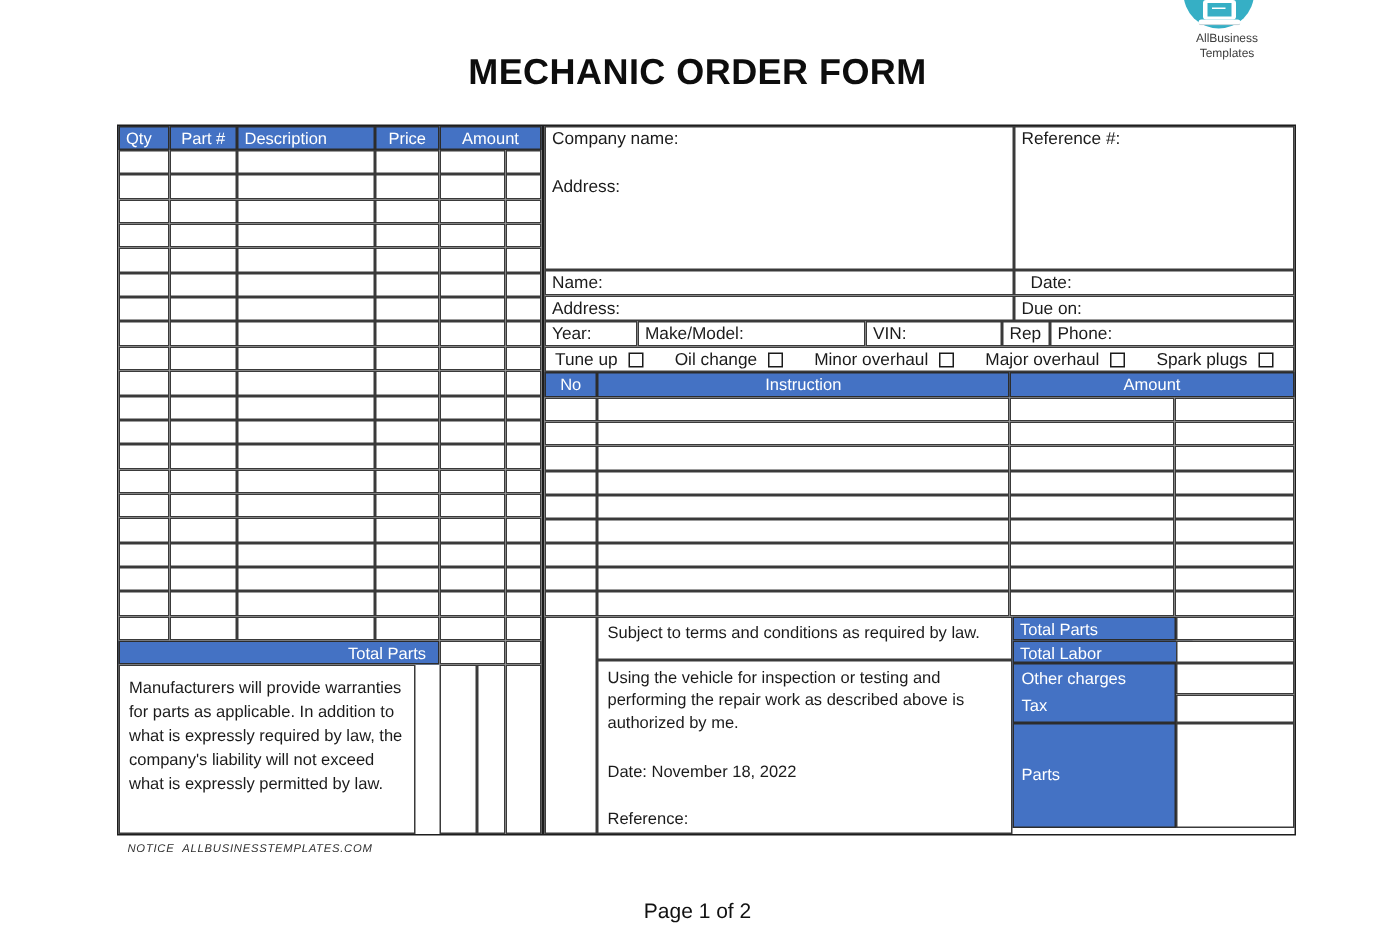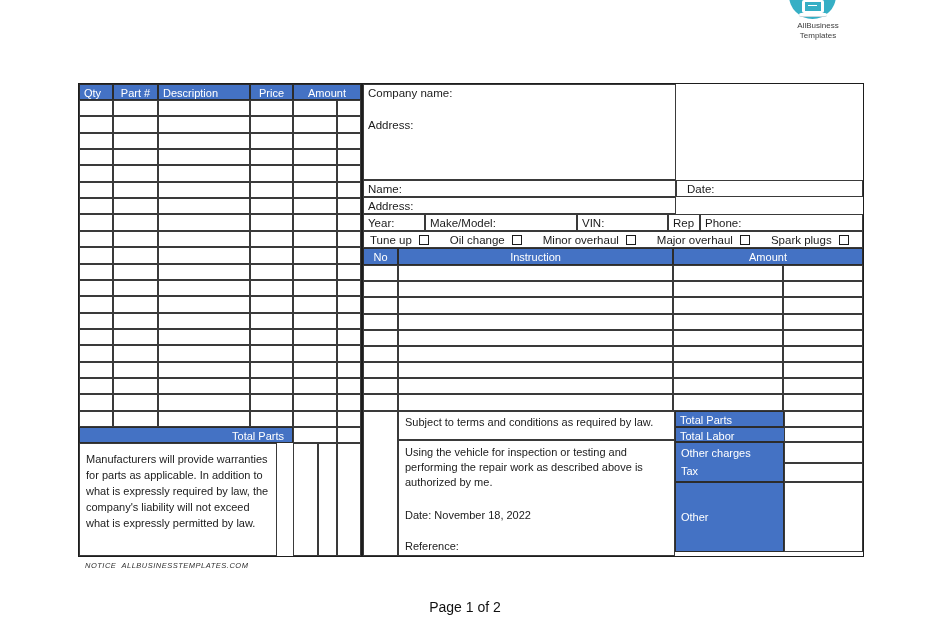--- a/index.html
+++ b/index.html
@@ -41,45 +41,48 @@
       <div class="laptop-inner"></div>
       <div class="laptop-dash"></div>
       <div class="laptop-base"></div>
     </div>
     <div class="brand-text">
       <div>AllBusiness</div>
       <div>Templates</div>
     </div>
   </div>
 
+  <div class="title">MECHANIC ORDER FORM</div>
 
   <div class="cell blue hdr" style="left:79px;top:84px;width:34px;height:16px;">Qty</div>
   <div class="cell blue hdr c" style="left:113px;top:84px;width:45px;height:16px;">Part #</div>
   <div class="cell blue hdr" style="left:158px;top:84px;width:92px;height:16px;">Description</div>
   <div class="cell blue hdr c" style="left:250px;top:84px;width:43px;height:16px;">Price</div>
   <div class="cell blue hdr c" style="left:293px;top:84px;width:68px;height:16px;">Amount</div>
 
   <div class="cell blue hdr r" style="left:79px;top:427px;width:214px;height:16px;">Total Parts</div>
   <div class="cell" style="left:293px;top:427px;width:44px;height:16px;"></div>
   <div class="cell" style="left:337px;top:427px;width:24px;height:16px;"></div>
 
   <div class="cell para" style="left:79px;top:443px;width:198px;height:113px;">Manufacturers will provide warranties for parts as applicable. In addition to what is expressly required by law, the company's liability will not exceed what is expressly permitted by law.</div>
   <div class="cell" style="left:293px;top:443px;width:25px;height:113px;"></div>
   <div class="cell" style="left:318px;top:443px;width:19px;height:113px;"></div>
   <div class="cell" style="left:337px;top:443px;width:24px;height:113px;"></div>
 
   <div class="cell" style="left:363px;top:84px;width:313px;height:96px;">
     <div class="lbl">Company name:</div>
     <div class="lbl" style="margin-top:15px;">Address:</div>
   </div>
+  <div class="cell lbl" style="left:676px;top:84px;width:187px;height:96px;">Reference #:</div>
 
   <div class="cell lbl" style="left:363px;top:180px;width:313px;height:17px;">Name:</div>
   <div class="cell lbl" style="left:676px;top:180px;width:187px;height:17px;padding-left:10px;">Date:</div>
 
   <div class="cell lbl" style="left:363px;top:197px;width:313px;height:17px;">Address:</div>
+  <div class="cell lbl" style="left:676px;top:197px;width:187px;height:17px;">Due on:</div>
 
   <div class="cell lbl" style="left:363px;top:214px;width:62px;height:17px;">Year:</div>
   <div class="cell lbl" style="left:425px;top:214px;width:152px;height:17px;">Make/Model:</div>
   <div class="cell lbl" style="left:577px;top:214px;width:91px;height:17px;">VIN:</div>
   <div class="cell lbl" style="left:668px;top:214px;width:32px;height:17px;">Rep</div>
   <div class="cell lbl" style="left:700px;top:214px;width:163px;height:17px;">Phone:</div>
 
   <div class="cell svcrow" style="left:363px;top:231px;width:500px;height:17px;">
     <span class="svc">
         <span>Tune up</span>
@@ -121,21 +124,21 @@
   <div class="cell blue hdr" style="left:675px;top:427px;width:120px;height:15px;">Total Labor</div>
   <div class="cell" style="left:784px;top:427px;width:79px;height:15px;"></div>
 
   <div class="cell blue" style="left:675px;top:442px;width:109px;height:40px;font-size:11px;line-height:15px;padding:3px 5px;box-sizing:border-box;">
     <div>Other charges</div>
     <div style="margin-top:3px;">Tax</div>
   </div>
   <div class="cell" style="left:784px;top:442px;width:79px;height:21px;"></div>
   <div class="cell" style="left:784px;top:463px;width:79px;height:19px;"></div>
 
-  <div class="cell blue" style="left:675px;top:482px;width:109px;height:70px;display:flex;align-items:center;font-size:11px;padding-left:5px;box-sizing:border-box;">Other</div>
+  <div class="cell blue" style="left:675px;top:482px;width:109px;height:70px;display:flex;align-items:center;font-size:11px;padding-left:5px;box-sizing:border-box;">Parts</div>
   <div class="cell" style="left:784px;top:482px;width:79px;height:70px;"></div>
 
   <div class="frame" style="left:78px;top:83px;width:284px;height:474px;"></div>
   <div class="frame" style="left:362px;top:83px;width:502px;height:474px;"></div>
 
   <div class="notice">NOTICE &nbsp;ALLBUSINESSTEMPLATES.COM</div>
   <div class="pageind">Page 1 of 2</div>
 
 <div class="cell" style="left: 79px; top: 100px; width: 34px; height: 16px;"></div>
     <div class="cell" style="left: 113px; top: 100px; width: 45px; height: 16px;"></div>

